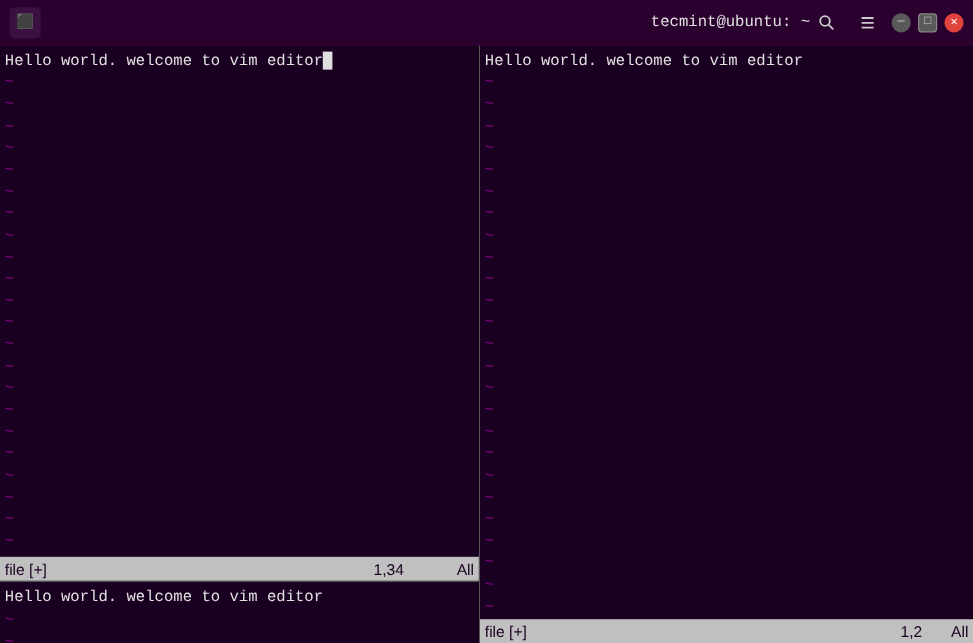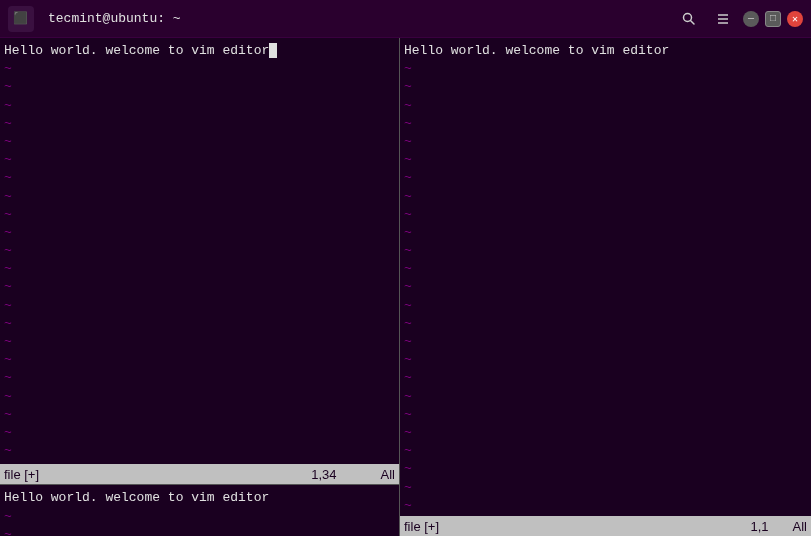--- a/index.html
+++ b/index.html
@@ -22,21 +22,21 @@
       padding: 0 8px;
       border-bottom: 1px solid #3a003f;
     }
     .titlebar-left {
       display: flex;
       align-items: center;
       width: 40px;
     }
     .titlebar-center {
       flex: 1;
-      text-align: left;
+      text-align: right;
       color: #e0e0e0;
       font-size: 13px;
       font-family: 'Courier New', monospace;
     }
     .titlebar-right {
       display: flex;
       align-items: center;
       gap: 6px;
     }
     .tb-icon {
@@ -272,18 +272,18 @@
       <div class="tilde-line">~</div>
       <div class="tilde-line">~</div>
       <div class="tilde-line">~</div>
       <div class="tilde-line">~</div>
       <div class="tilde-line">~</div>
       <div class="tilde-line">~</div>
 
     </div>
     <div class="status-bar">
       <span class="status-left">file [+]</span>
-      <span class="status-right">1,1</span>
+      <span class="status-right">1,2</span>
       <span style="margin-left:20px;">All</span>
     </div>
   </div>
 
 </div>
 
 </body></html>

